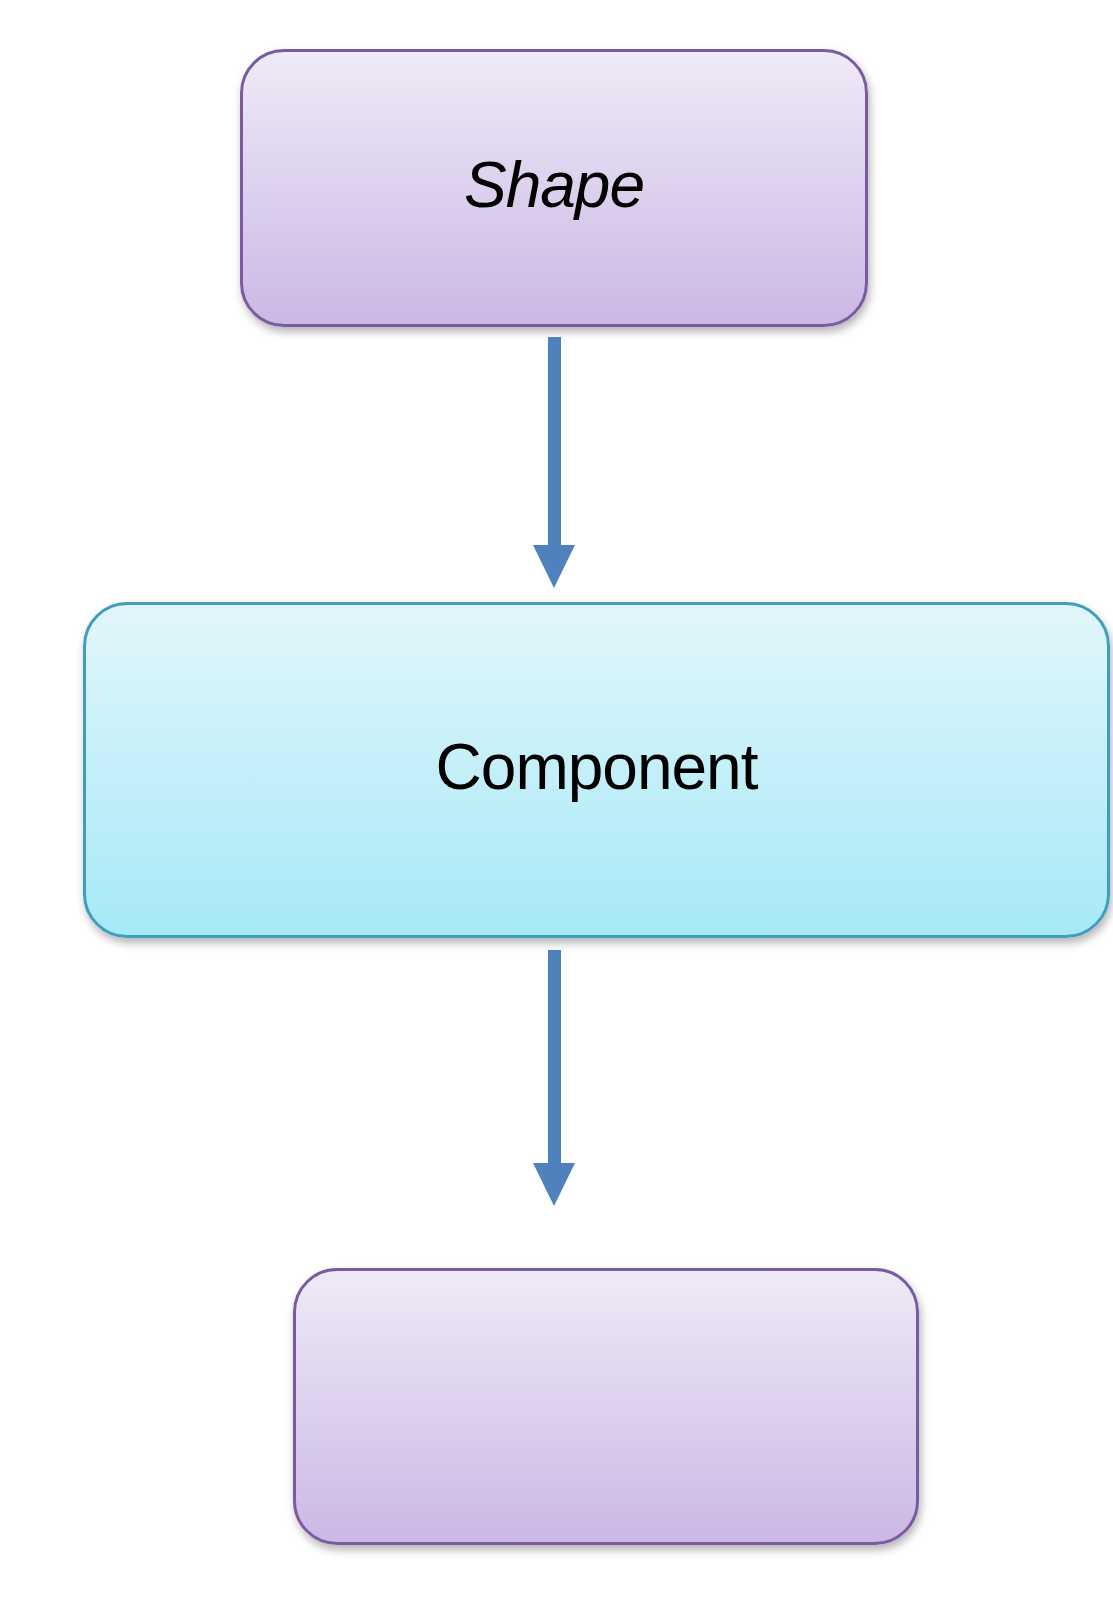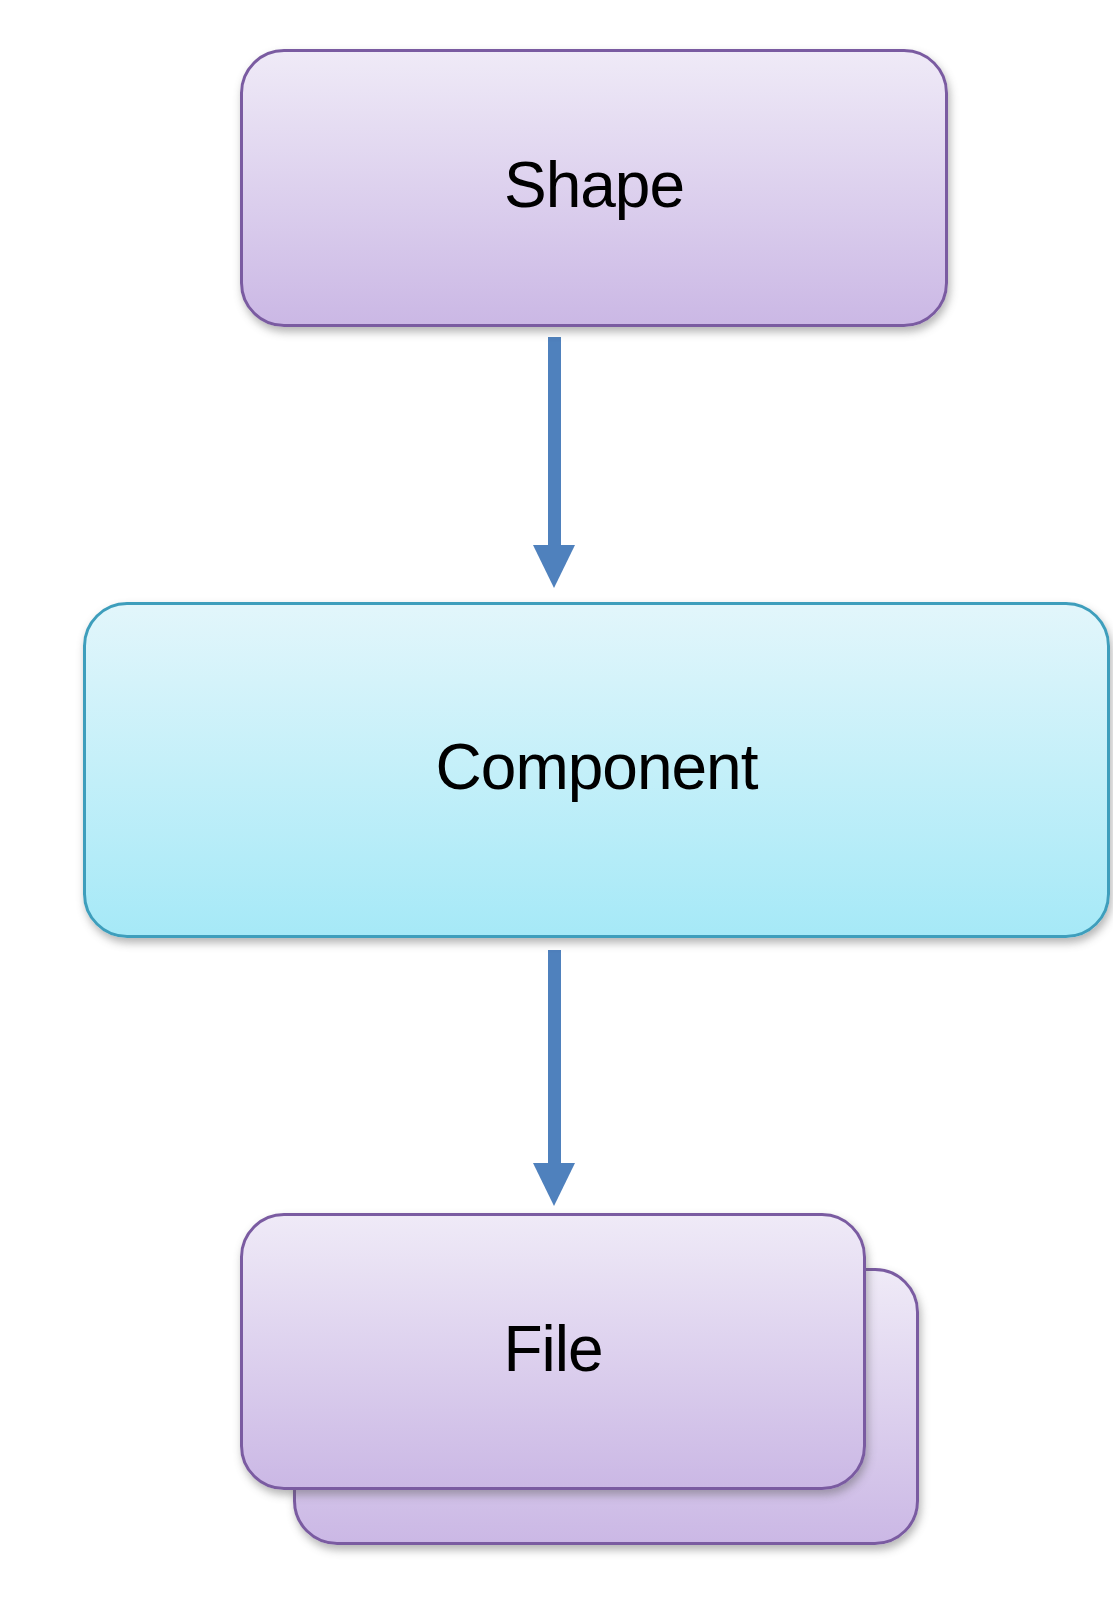--- a/index.html
+++ b/index.html
@@ -31,23 +31,24 @@
     color: #000000;
     font-size: 64px;
     letter-spacing: -1px;
     line-height: 1;
     padding-bottom: 6px;
     white-space: nowrap;
   }
   .node-shape {
     left: 240px;
     top: 49px;
-    width: 708px;
+    width: 628px;
     height: 278px;
     z-index: 3;
+    font-style: italic;
   }
   .node-component {
     left: 83px;
     top: 602px;
     width: 1027px;
     height: 336px;
     z-index: 3;
   }
   .node-file-back {
     left: 293px;
@@ -107,17 +108,14 @@
   </div>
 
   <div class="arrow arrow-2" style="--arrow-color: #4f81bd;">
     <div class="arrow-shaft"></div>
     <div class="arrow-head"></div>
   </div>
 
   <div class="node node-file-back" style="--fill-top: #efeaf7; --fill-bottom: #cbb8e5; --border-color: #7a5ba1;">
   </div>
 
-  <div class="node node-file-front" style="--fill-top: #efeaf7; --fill-bottom: #cbb8e5; --border-color: #7a5ba1;">
-    <span class="node-label">File</span>
-  </div>
 
 </div>
 
 </body></html>

